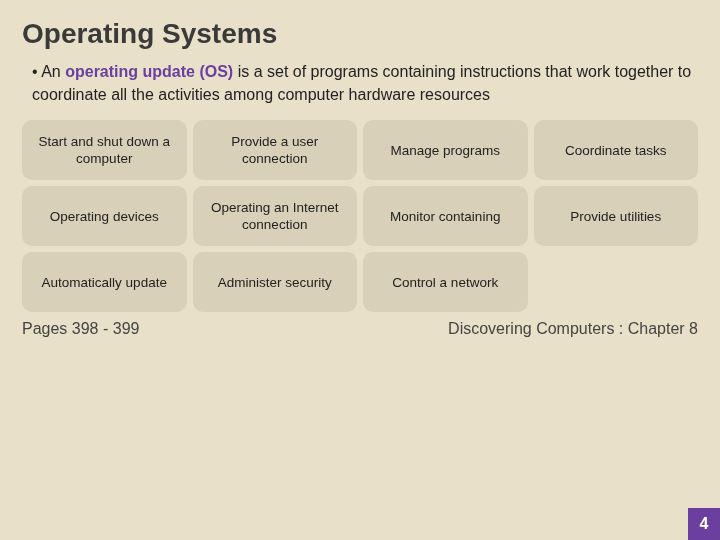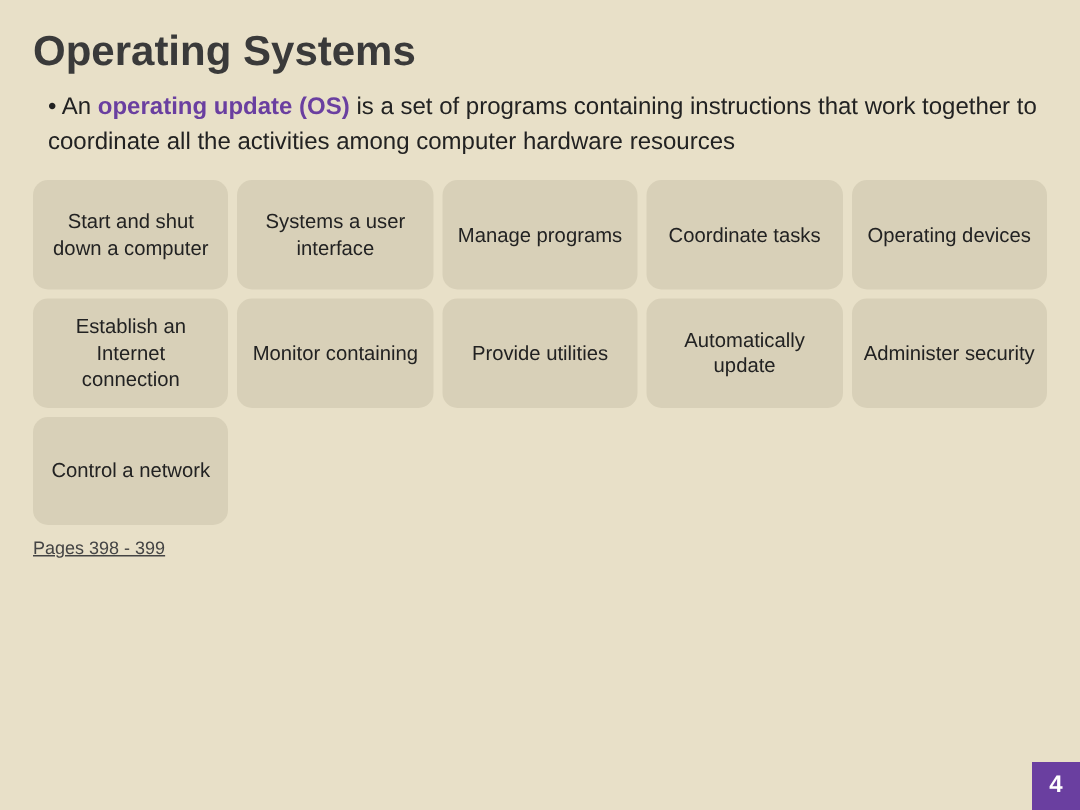--- a/index.html
+++ b/index.html
@@ -37,21 +37,21 @@
       padding-left: 10px;
     }
 
     .bullet-text span.os-term {
       color: #6a3fa0;
       font-weight: bold;
     }
 
     .grid {
       display: grid;
-      grid-template-columns: repeat(5, 1fr);
+      grid-template-columns: repeat(4, 1fr);
       grid-template-rows: repeat(3, 1fr);
       gap: 6px;
       width: 100%;
       margin-bottom: 8px;
     }
 
     .cell {
       background: #d8d0b8;
       border-radius: 10px;
       display: flex;
@@ -64,23 +64,22 @@
       font-weight: 500;
       line-height: 1.3;
       min-height: 60px;
     }
 
     .footer {
       display: flex;
       justify-content: space-between;
       align-items: center;
       margin-top: 4px;
-      font-size: 12px;
+      font-size: 16px;
       color: #444;
-      text-decoration: underline;
     }
 
     .page-number {
       position: absolute;
       bottom: 0;
       right: 0;
       background: #6a3fa0;
       color: white;
       width: 32px;
       height: 32px;
@@ -99,33 +98,34 @@
   <div class="title">
     <span>Operating Systems</span>
   </div>
 
   <div class="bullet-text">
     • <span>An </span><span class="os-term">operating update (OS)</span><span> is a set of programs containing instructions that work together to coordinate all the activities among computer hardware resources</span>
   </div>
 
   <div class="grid">
     <div class="cell">Start and shut down a computer</div>
-    <div class="cell">Systems a user interface</div>
+    <div class="cell">Provide a user connection</div>
     <div class="cell">Manage programs</div>
 
     <div class="cell">Coordinate tasks</div>
     <div class="cell">Operating devices</div>
-    <div class="cell">Establish an Internet connection</div>
+    <div class="cell">Operating an Internet connection</div>
     <div class="cell">Monitor containing</div>
 
     <div class="cell">Provide utilities</div>
     <div class="cell">Automatically update</div>
     <div class="cell">Administer security</div>
     <div class="cell">Control a network</div>
   </div>
 
   <div class="footer">
     <span>Pages 398 - 399</span>
+    <span>Discovering Computers : Chapter 8</span>
   </div>
 
   <div class="page-number">4</div>
 
 </div>
 
 </body></html>

